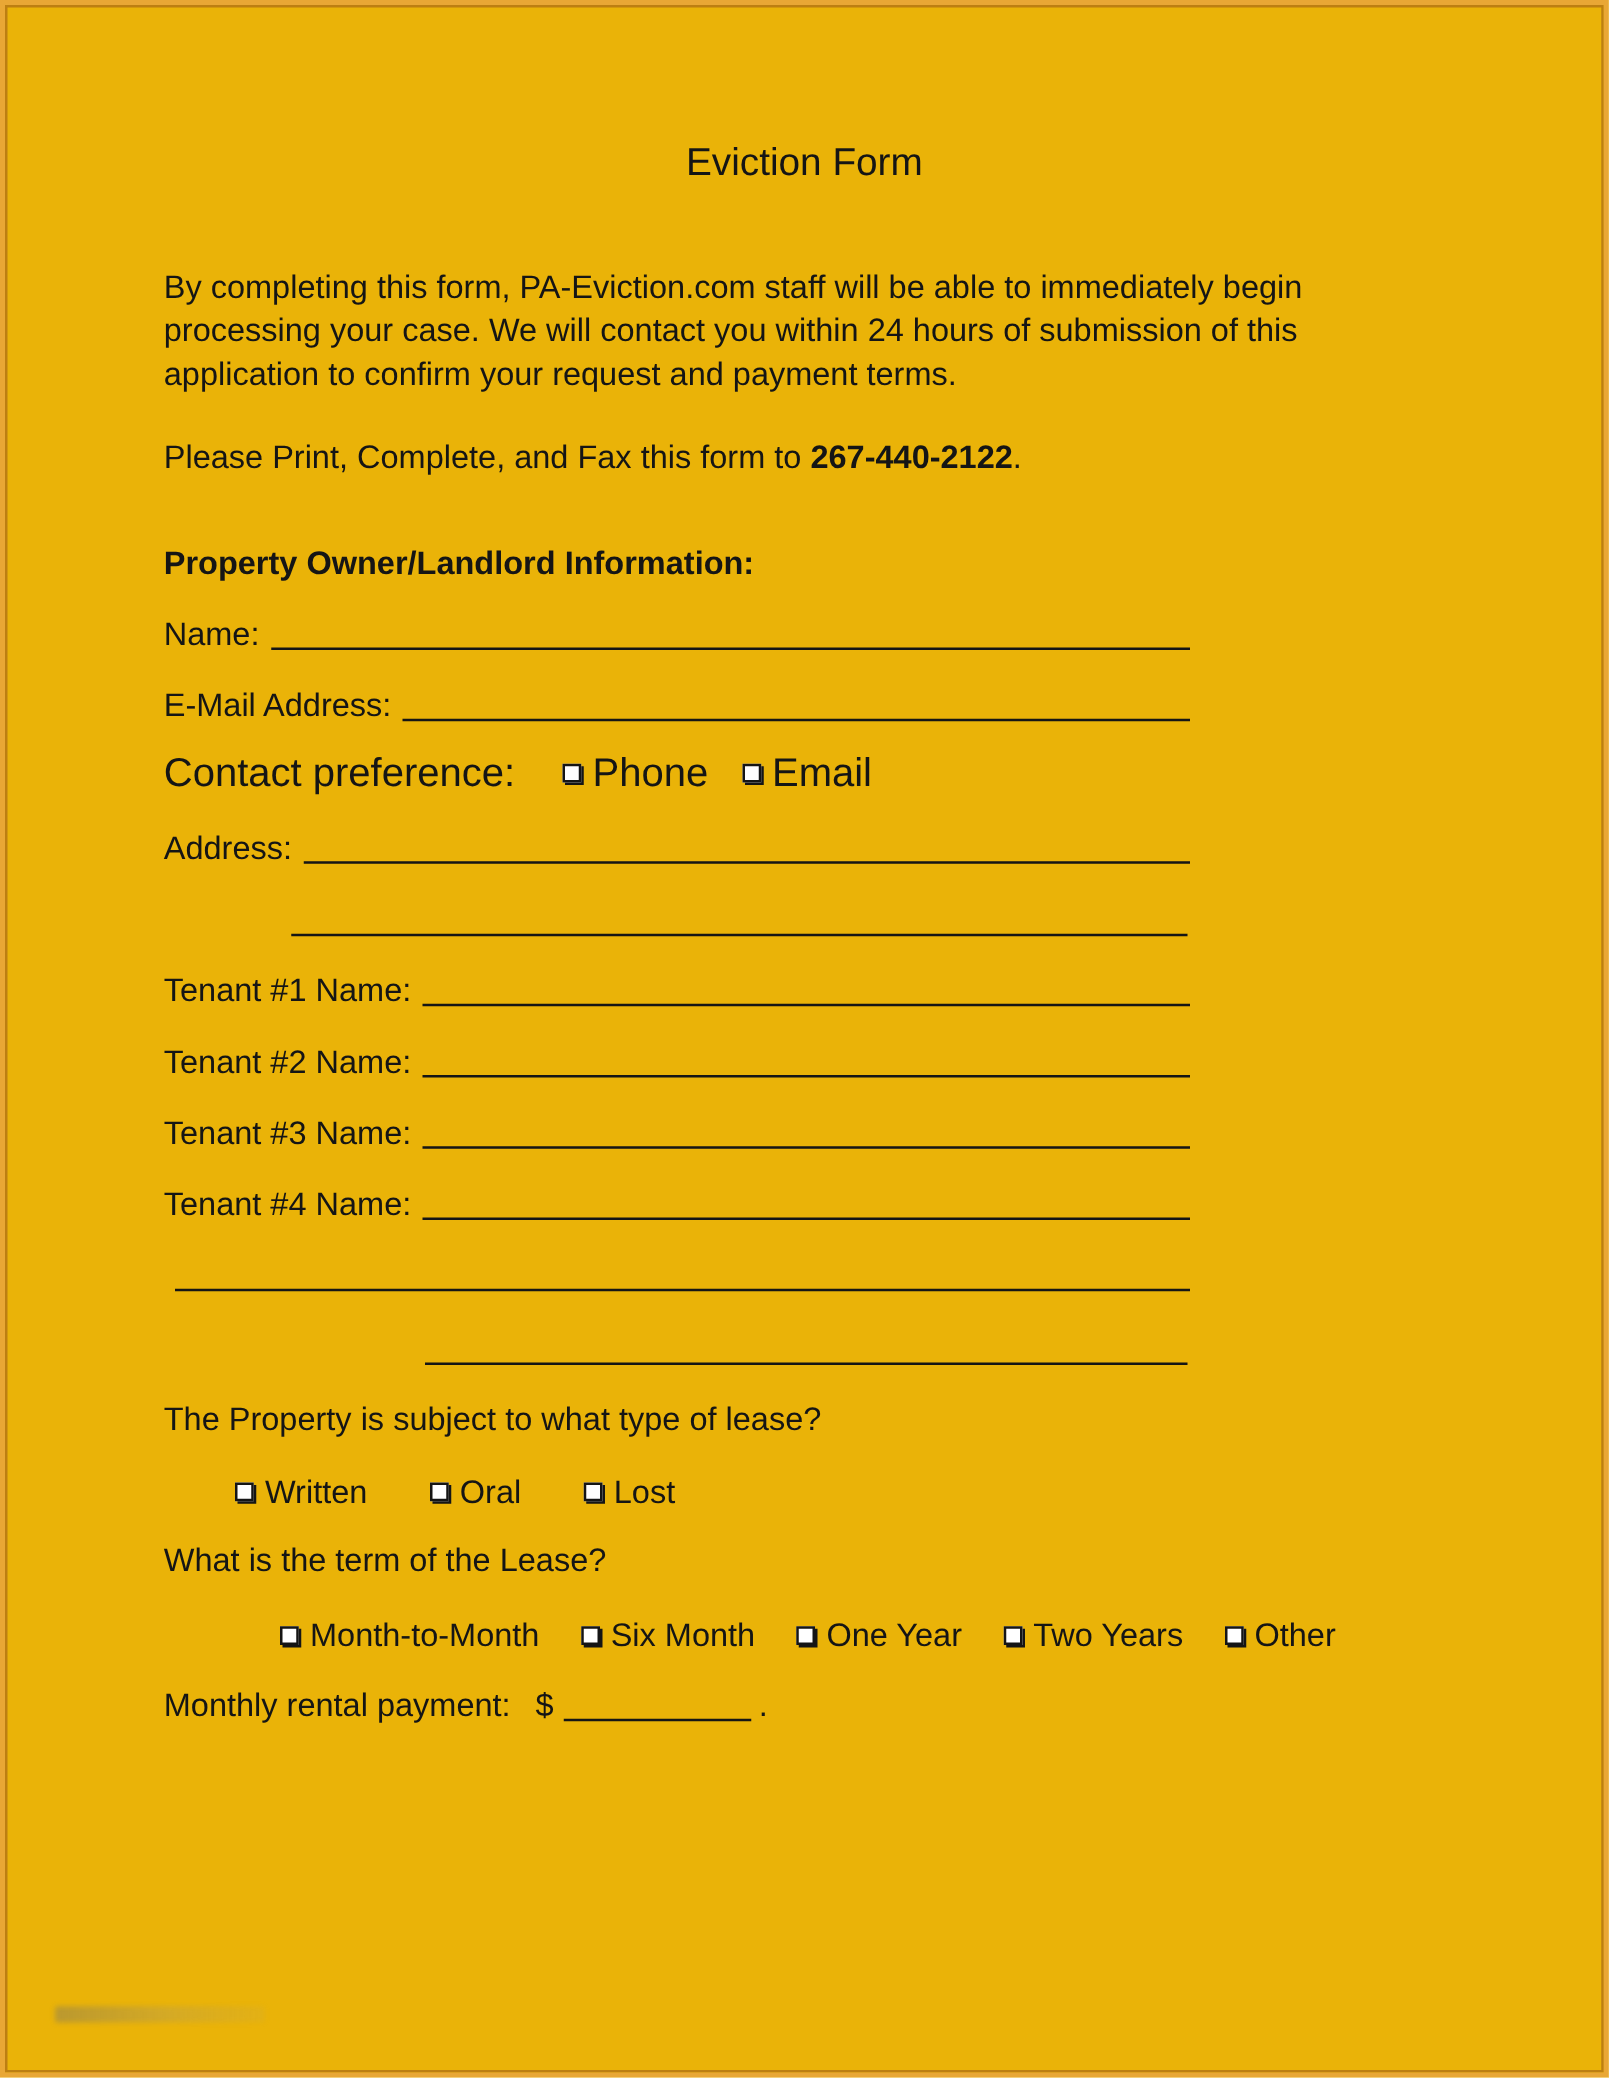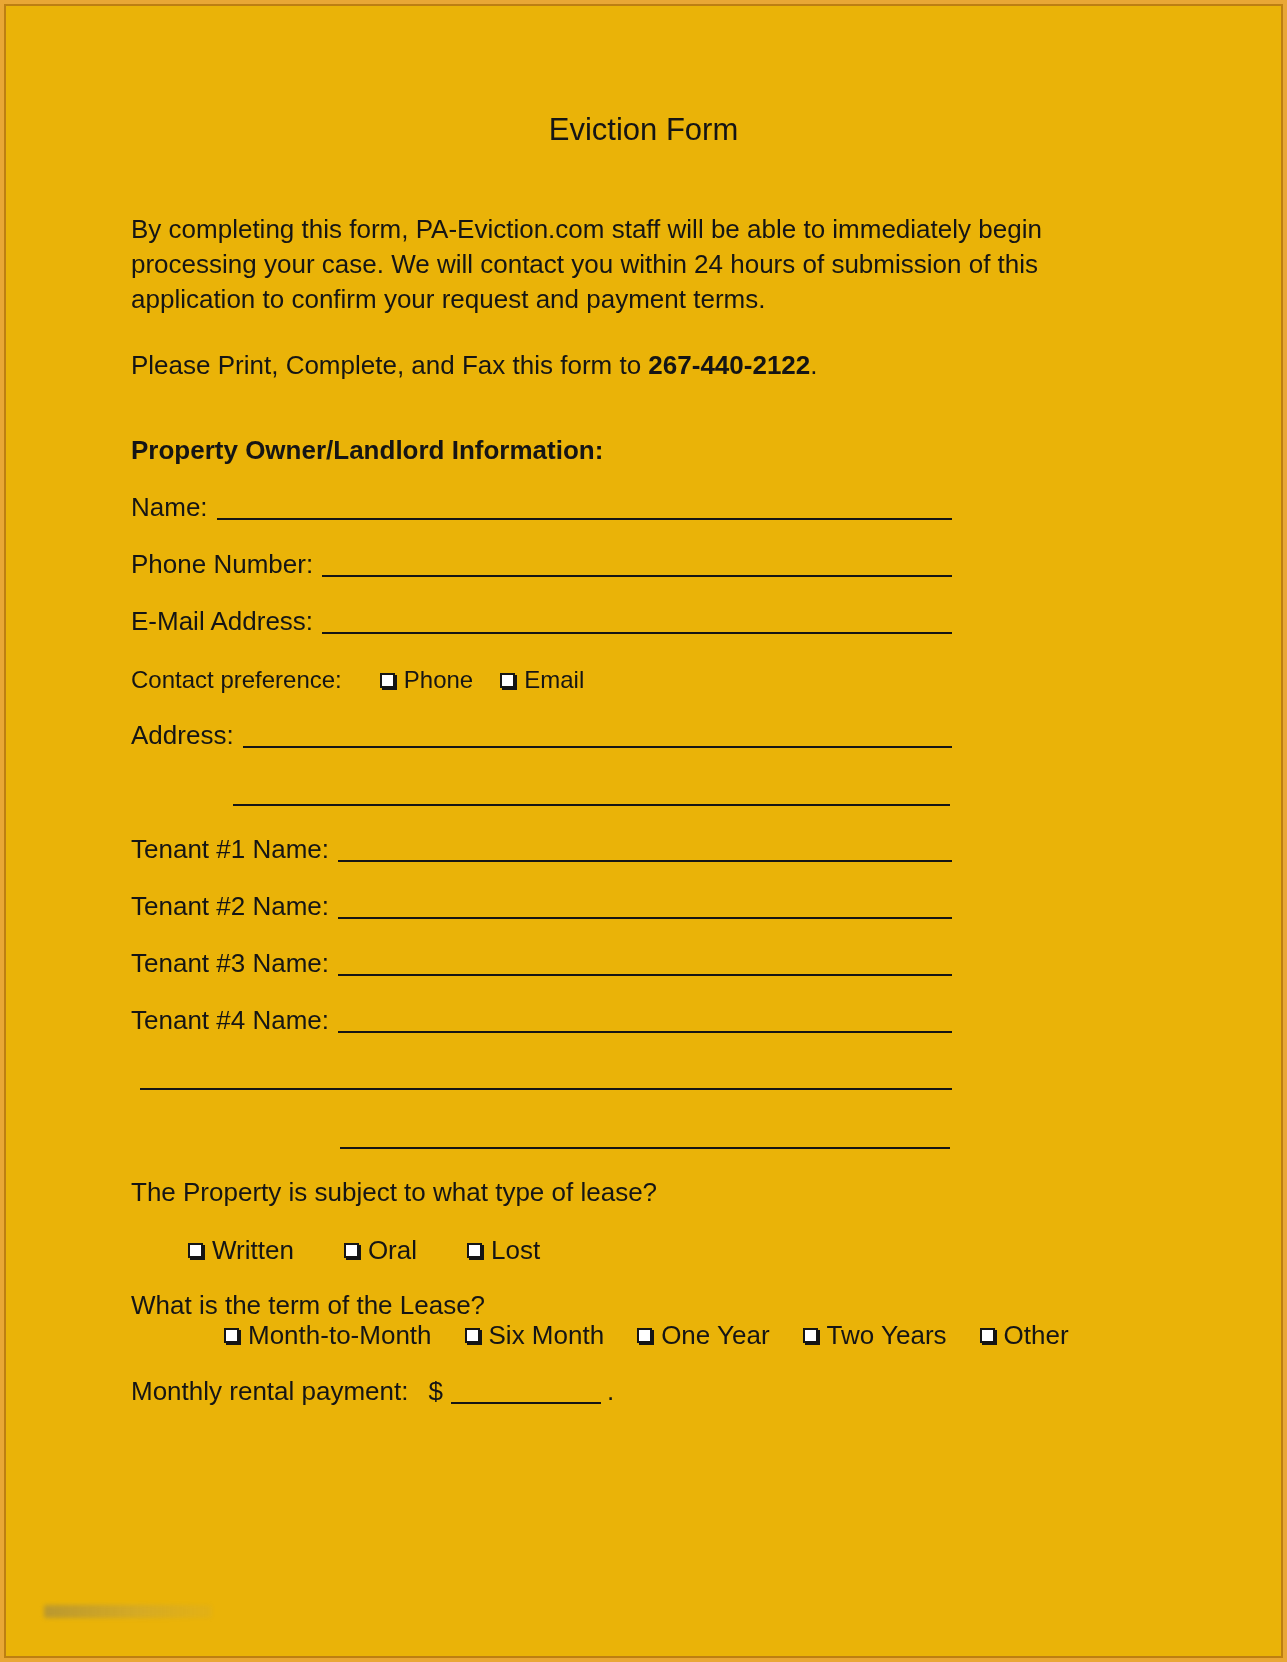--- a/index.html
+++ b/index.html
@@ -26,27 +26,27 @@
   .rows-first { margin-top:14px; }
   .rows2-first { margin-top:15px; }
   .cont { height:0; border-bottom:2px solid #151515; }
   .cont.addr { margin-top:40px; margin-left:102px; width:717px; }
   .cont.pa   { margin-top:41px; margin-left:209px; width:610px; }
   .q { font-size:26px; line-height:30px; }
   .q1 { margin-top:28px; }
   .q2 { margin-top:25px; }
   .cbrow { display:flex; align-items:center; margin-left:57px; height:30px; font-size:26px; }
   .cbrow1 { margin-top:28px; gap:50px; }
-  .cbrow2 { gap:33px;padding-left:36px; }
+  .cbrow2 { margin-top:30px; gap:33px;padding-left:36px; }
   .opt { display:flex; align-items:center; white-space:nowrap; }
   .cb {
     width:11px; height:11px; border:2px solid #151515; background:#FFFFFF;
     box-shadow:2px 2px 0 0 #151515; margin-right:9px; display:inline-block; flex:none;
   }
-  .cpref { display:flex; align-items:flex-end; height:57px; font-size:24px;text-align:right; }
+  .cpref { display:flex; align-items:flex-end; height:57px; font-size:32px;text-align:right; }
   .cpref .flabel { padding-bottom:13px; white-space:nowrap; }
   .cpref .opt { padding-bottom:13px; }
   .cpref .opt-phone { margin-left:38px; }
   .cpref .opt-email { margin-left:27px; }
   .payrow { margin-top:27px; display:flex; align-items:flex-end; height:30px; font-size:26px; }
   .payrow .plabel { margin-right:20px; white-space:nowrap; }
   .payrow .dollar { margin-right:8px; }
   .payrow .payline { width:150px; border-bottom:2px solid #151515; margin-bottom:3px; }
   .payrow .dot { margin-left:6px; }
   .watermark {
@@ -71,24 +71,20 @@
     </div>
 
     <div class="faxline">
       <span>Please Print, Complete, and Fax this form to </span><span class="fax-number">267-440-2122</span><span>.</span>
     </div>
 
     <div class="sec-heading h1">Property Owner/Landlord Information:</div>
 
     <div class="frow rows-first">
       <span class="flabel">Name:</span>
-      <div class="line"></div>
-    </div>
-    <div class="frow">
-      <span class="flabel">Phone Number:</span>
       <div class="line"></div>
     </div>
     <div class="frow">
       <span class="flabel">E-Mail Address:</span>
       <div class="line"></div>
     </div>
 
     <div class="cpref">
       <span class="flabel">Contact preference:</span>
       <span class="opt opt-phone">

